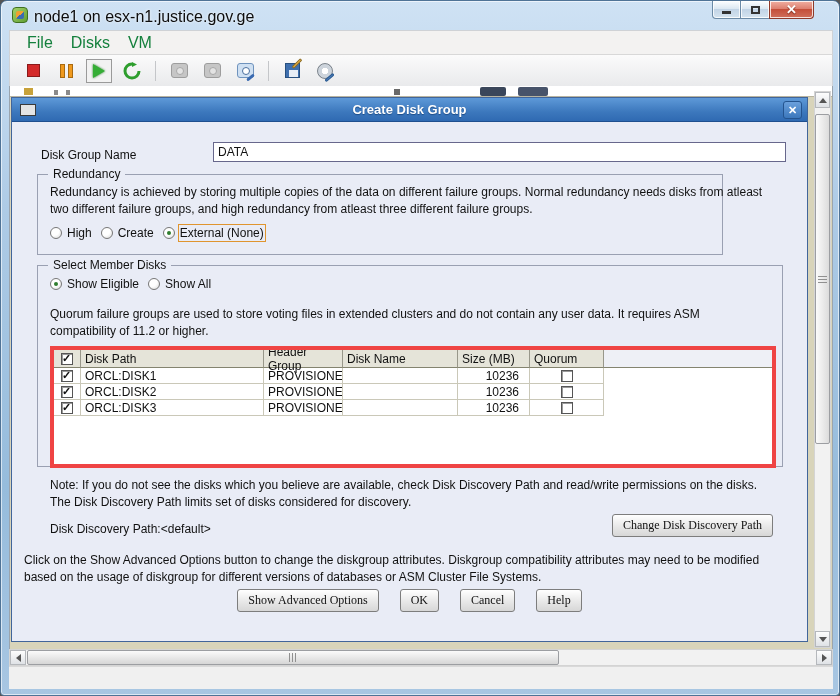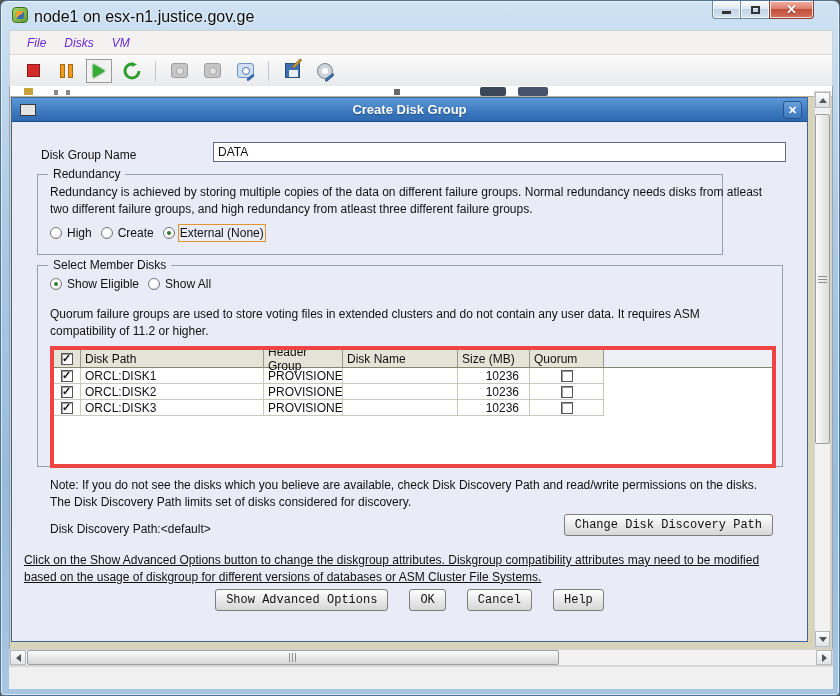--- a/index.html
+++ b/index.html
@@ -28,21 +28,21 @@
     background:linear-gradient(#f0b0a2,#dd8070 45%,#c44f3a 50%,#d0705c); border-color:#8f3a2a; }
   .glyph-min { width:9px; height:3px; background:#333; margin-top:6px; }
   .glyph-max { width:9px; height:8px; border:2px solid #333; }
   .glyph-close { color:#fff; font-size:13px; font-weight:bold; line-height:1;
     text-shadow:0 1px 1px #7a2a1a; }
 
   
   .menubar { position:absolute; left:8px; top:29px; width:824px; height:25px;
     background:#f3f2f1; border:1px solid #cfd2d6; border-bottom:1px solid #d8d8d8;
     display:flex; align-items:center; padding-left:8px; }
-  .menu-item { font-size:12px; color:#6d28d9; padding:3px 9px;font-style:italic; }
+  .menu-item { font-size:16px; color:#15803d; padding:3px 9px; }
   .toolbar { position:absolute; left:8px; top:54px; width:824px; height:31px;
     background:linear-gradient(#fbfbfb,#e9eaec); border-left:1px solid #cfd2d6; border-right:1px solid #cfd2d6;
     display:flex; align-items:center; padding-left:10px; gap:7px; }
   .tsep { width:1px; height:20px; background:#c4c6c9; margin:0 3px; }
   .tbtn { width:26px; height:24px; display:flex; align-items:center; justify-content:center; }
   .tbtn.toggled { border:1px solid #9a9a9a; background:#f2f2f2; }
   .ic-stop { width:13px; height:13px; background:#d42a2a; border:1px solid #8a1a1a; }
   .ic-pause { display:flex; gap:3px; }
   .ic-pause i { width:5px; height:14px; background:#f09a1e; border:1px solid #a86a10; }
   .ic-play { width:0; height:0; border-left:12px solid #35ae35; border-top:7px solid transparent;
@@ -138,21 +138,21 @@
     font-size:12px; padding:0 4px; display:flex; align-items:center; white-space:nowrap; overflow:hidden; }
   .td.filler { border-right:none; border-bottom:none; background:#fff; }
   .num { justify-content:flex-end; padding-right:10px; }
   .ctr { justify-content:center; }
   .cb { width:12px; height:12px; background:#fff; border:1px solid #555;
     box-shadow:inset 1px 1px 0 #9a9a9a; position:relative; }
   .cb.checked::after { content:"✓"; position:absolute; left:0px; top:-2px; font-size:11px;
     font-weight:bold; color:#111; }
 
   .change-btn { position:absolute; right:9px; top:248px; }
-  .btn { font-family:Liberation Mono, monospace; font-size:12px; color:#111; padding:3px 10px;
+  .btn { font-family:Liberation Serif, serif; font-size:12px; color:#111; padding:3px 10px;
     background:linear-gradient(#ffffff,#e8e8e8 55%,#d7d7d7); border:1px solid #7d7d7d; border-radius:3px; }
   .btn-row { position:absolute; left:0; top:467px; width:100%; display:flex; justify-content:center; gap:21px; }
 </style>
 </head>
 <body>
 
 <div class="window">
 
   <div class="titlebar">
     <span class="vm-icon">
@@ -341,21 +341,21 @@
                 </div>
               <div class="td filler"></div>
             </div>
           </div>
 
           <div class="para" style="left:12px; top:211px; width:726px;">Note: If you do not see the disks which you believe are available, check Disk Discovery Path and read/write permissions on the disks. The Disk Discovery Path limits set of disks considered for discovery.</div>
           <span class="lbl" style="left:12px; top:256px;">Disk Discovery Path:&lt;default&gt;</span>
           <button class="btn change-btn">Change Disk Discovery Path</button>
         </div>
 
-        <div class="para" style="left:12px; top:430px; width:770px;text-decoration:underline;">Click on the Show Advanced Options button to change the diskgroup attributes. Diskgroup compatibility attributes may need to be modified based on the usage of diskgroup for different versions of databases or ASM Cluster File Systems.</div>
+        <div class="para" style="left:12px; top:430px; width:770px;">Click on the Show Advanced Options button to change the diskgroup attributes. Diskgroup compatibility attributes may need to be modified based on the usage of diskgroup for different versions of databases or ASM Cluster File Systems.</div>
 
         <div class="btn-row">
           <button class="btn">Show Advanced Options</button>
           <button class="btn">OK</button>
           <button class="btn">Cancel</button>
           <button class="btn">Help</button>
         </div>
 
       </div>
     </div>

